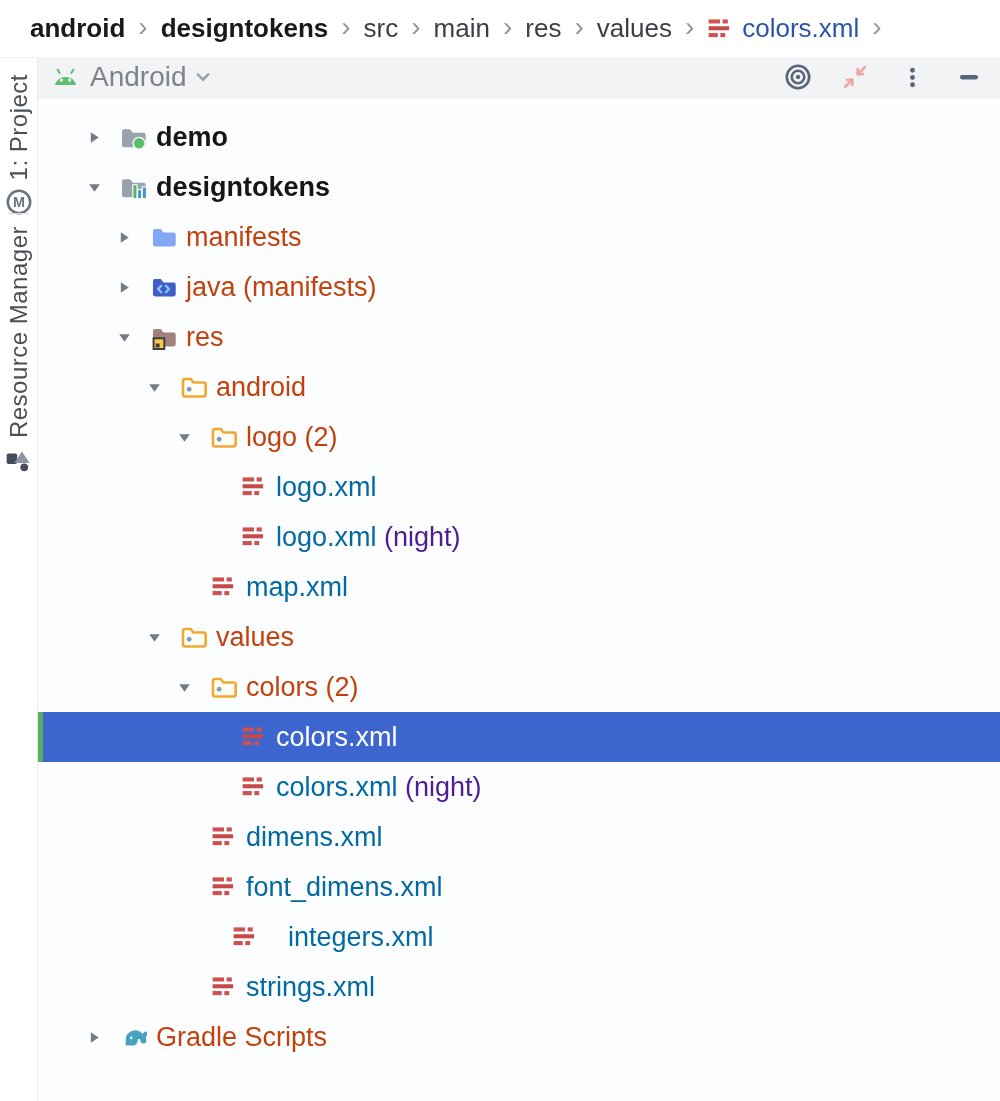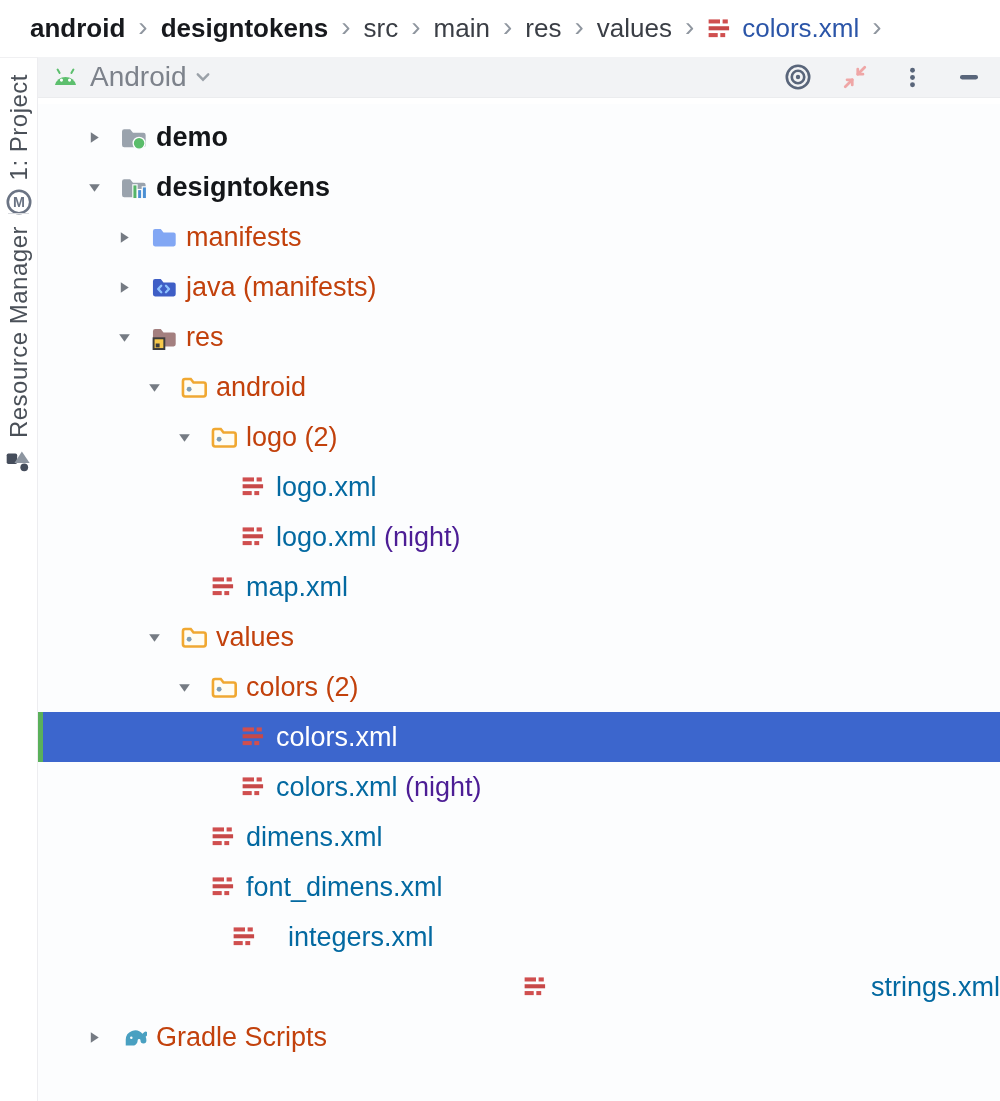--- a/index.html
+++ b/index.html
@@ -413,21 +413,21 @@
         <svg width="26" height="26" viewBox="0 0 16 16">
           <rect x="1" y="2.1" width="7" height="2.5" fill="#d04f4f"></rect>
           <rect x="9.6" y="2.1" width="3.2" height="2.5" fill="#d04f4f"></rect>
           <rect x="1" y="6.3" width="12.6" height="2.5" fill="#c74848"></rect>
           <rect x="1" y="10.5" width="5.6" height="2.5" fill="#d04f4f"></rect>
           <rect x="8.2" y="10.5" width="3" height="2.5" fill="#d04f4f"></rect>
         </svg>
       </span>
       <span class="row-label file">integers.xml</span>
     </div>
-    <div class="row" style="padding-left: 138px; justify-content: space-between;">
+    <div class="row" style="padding-left: 138px;">
       <span class="arrow-slot"></span>
       <span class="row-icon">
         <svg width="26" height="26" viewBox="0 0 16 16">
           <rect x="1" y="2.1" width="7" height="2.5" fill="#d04f4f"></rect>
           <rect x="9.6" y="2.1" width="3.2" height="2.5" fill="#d04f4f"></rect>
           <rect x="1" y="6.3" width="12.6" height="2.5" fill="#c74848"></rect>
           <rect x="1" y="10.5" width="5.6" height="2.5" fill="#d04f4f"></rect>
           <rect x="8.2" y="10.5" width="3" height="2.5" fill="#d04f4f"></rect>
         </svg>
       </span>

